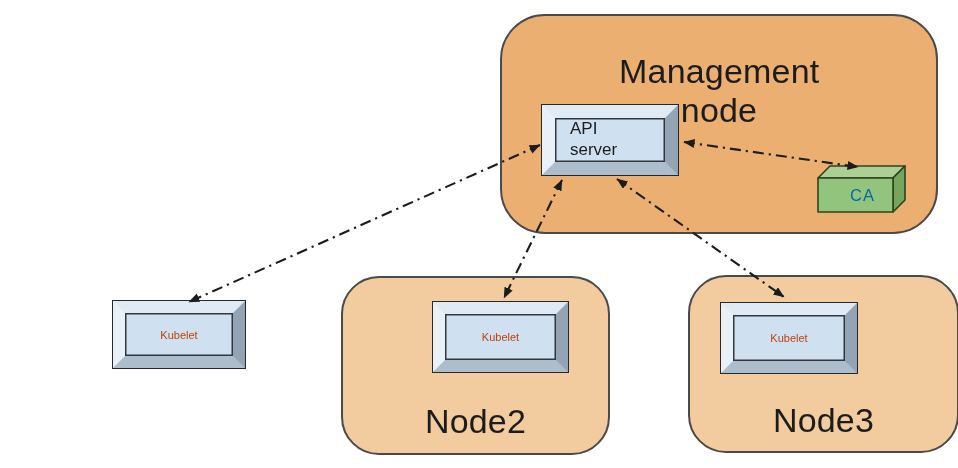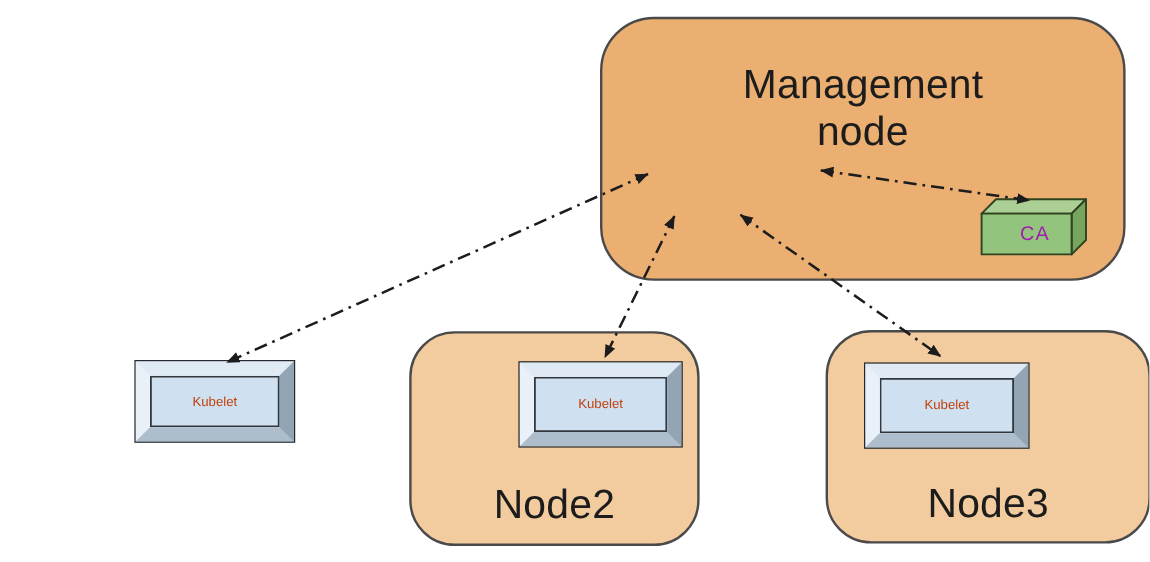--- a/index.html
+++ b/index.html
@@ -11,21 +11,21 @@
   .group{
     position:absolute;box-sizing:border-box;border:2px solid #4a4a4a;
   }
   .mgmt{
     left:500px;top:14px;width:438px;height:220px;border-radius:45px;background:#ebaf72;
   }
   .worker{
     border-radius:38px;background:#f2cc9e;
   }
   .worker.n1{left:18px;top:275px;width:266px;height:179px;}
-  .worker.n2{left:341px;top:276px;width:242px;height:179px;}
+  .worker.n2{left:341px;top:276px;width:269px;height:179px;}
   .worker.n3{left:688px;top:275px;width:271px;height:178px;}
   .group-label{
     position:absolute;text-align:center;font-size:34px;line-height:1.16;
     letter-spacing:0.2px;color:#1c1c1c;
   }
   .mgmt-label{
     left:50%;top:36px;width:200px;transform:translateX(-50%);
   }
   .worker-label{left:0;right:0;top:124px;}
   
@@ -50,33 +50,36 @@
     position:absolute;left:15px;top:1px;width:62px;height:40px;
     font-size:17px;line-height:1.22;color:#1c1c1c;text-align:left;
   }
   
   svg.overlay{position:absolute;left:0;top:0;width:958px;height:468px;pointer-events:none;z-index:5;}
   .conn{stroke:#1c1c1c;stroke-width:2.1;fill:none;stroke-dasharray:11 5 2.2 5;}
   .arrowhead{fill:#1c1c1c;}
   .ca-face{stroke:#2e431f;stroke-width:1.6;stroke-linejoin:round;}
   .ca-label{
     position:absolute;left:818px;top:178px;width:89px;height:34px;z-index:6;
-    display:flex;align-items:center;justify-content:center;font-size:16.5px;color:#a21caf;
+    display:flex;align-items:center;justify-content:center;font-size:16.5px;color:#0369a1;
     letter-spacing:1px;
   }
 </style>
 </head>
 <body>
 
 <div class="stage">
 
   <div class="group mgmt">
     <div class="group-label mgmt-label">Management node</div>
   </div>
 
+  <div class="bevel api">
+    <div class="api-text">API server</div>
+  </div>
 
   <div class="group worker n2">
     <div class="group-label worker-label">Node2</div>
   </div>
   <div class="group worker n3">
     <div class="group-label worker-label">Node3</div>
   </div>
 
   <div class="bevel kub k1">
     <div class="bevel-text">Kubelet</div>

